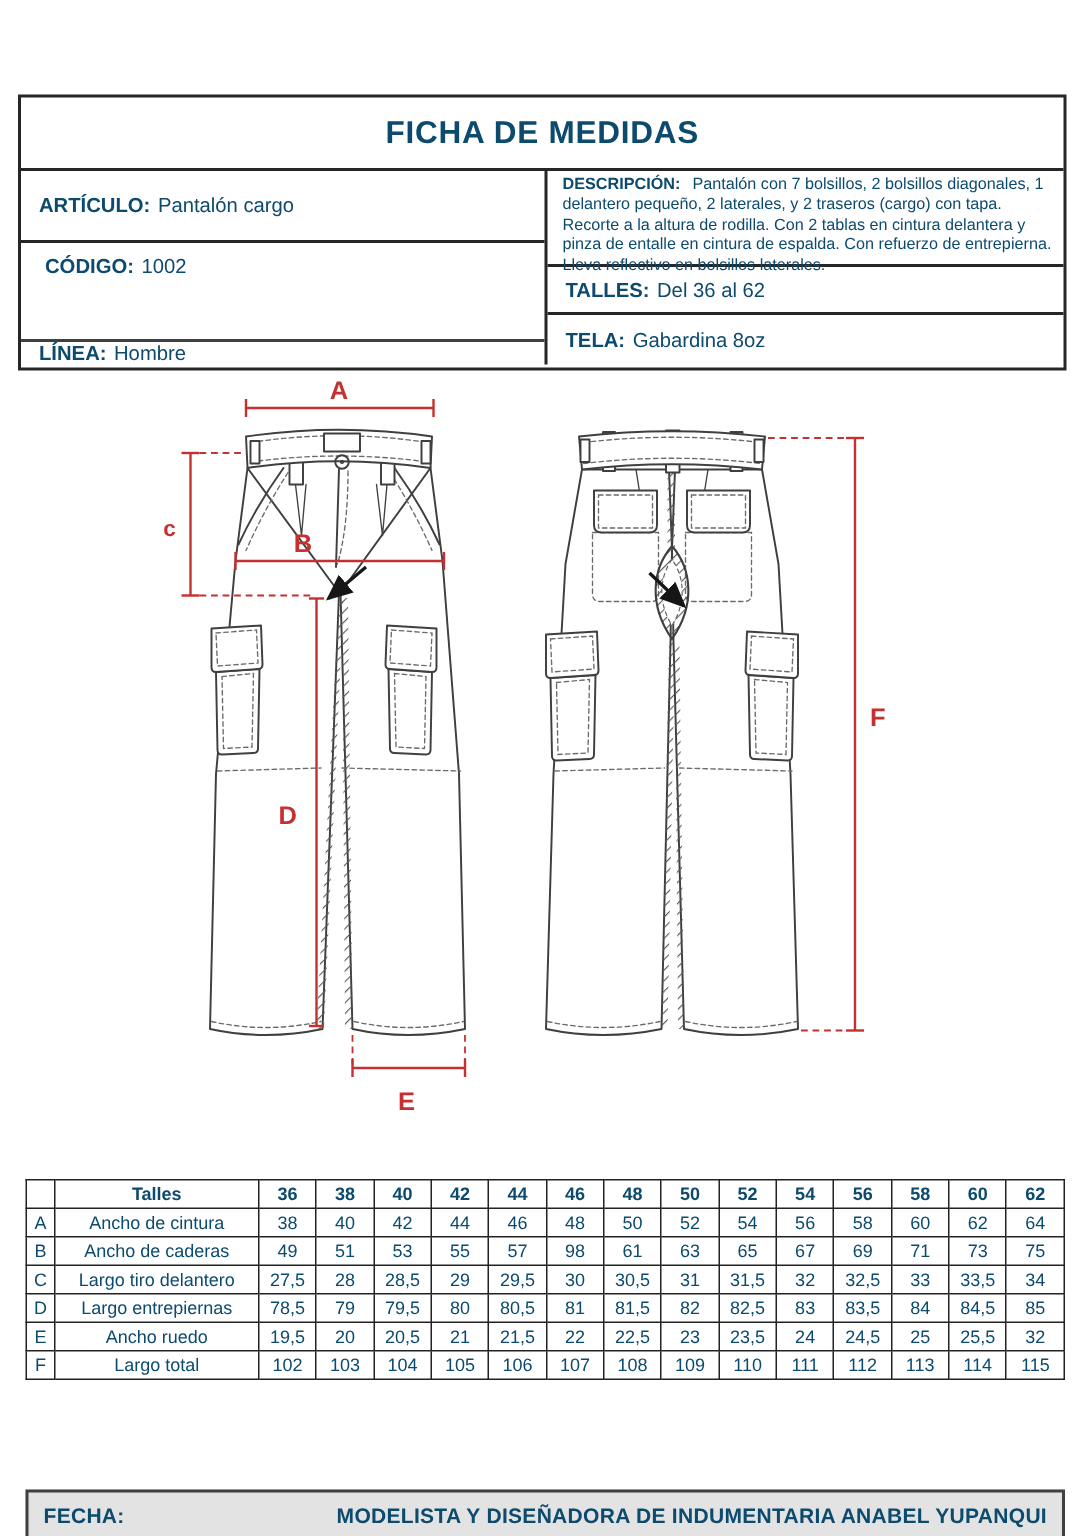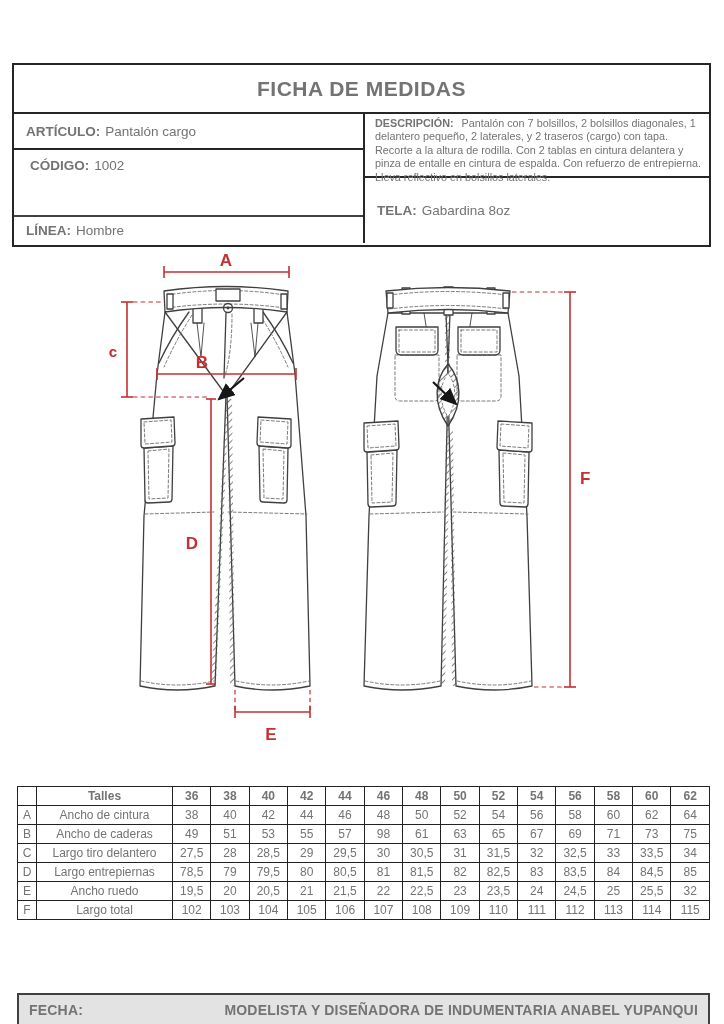--- a/index.html
+++ b/index.html
@@ -1,31 +1,31 @@
 <!DOCTYPE html>
 <html><head>
 <meta charset="utf-8">
 <style>
   html,body{margin:0;padding:0;background:#ffffff;}
   .page{
     position:relative;width:724px;height:1024px;background:#fff;
-    font-family:"Liberation Sans","DejaVu Sans",sans-serif;color:#737373;overflow:hidden;
+    font-family:"Liberation Sans","DejaVu Sans",sans-serif;color:#0c4a6e;overflow:hidden;
   }
   *{box-sizing:border-box;}
 
   
   .header-table{position:absolute;left:12px;top:63px;width:699px;height:184px;border:2px solid #262626;}
   .title-row{height:49px;border-bottom:2px solid #262626;display:flex;align-items:center;justify-content:center;}
   .title-row span{font-size:21px;font-weight:bold;letter-spacing:.5px;}
   .header-body{display:flex;height:129px;}
   .h-left{width:351px;border-right:2px solid #262626;display:flex;flex-direction:column;}
   .h-right{flex:1;display:flex;flex-direction:column;}
   .h-cell{padding-left:12px;display:flex;align-items:center;font-size:13.5px;}
   .h-cell b{margin-right:5px;white-space:nowrap;}
-  .row-articulo{height:36px;border-bottom:2px solid #262626;}
+  .row-articulo{height:48px;border-bottom:2px solid #262626;}
   .row-codigo{height:67px;border-bottom:2px solid #404040;align-items:flex-start;padding-top:8px;padding-left:16px;}
   .row-linea{flex:1;}
   .row-desc{height:64px;border-bottom:2px solid #262626;padding:3px 8px 0 10px;font-size:10.8px;line-height:1.24;display:block;}
   .row-desc b{font-size:10.8px;}
   .row-talles{height:32px;border-bottom:2px solid #262626;}
   .row-tela{flex:1;}
 
   
   .diagram{position:absolute;left:0;top:250px;}
   .outline{fill:none;stroke:#3f3f3f;stroke-width:1.3;stroke-linejoin:round;stroke-linecap:round;}
@@ -70,20 +70,24 @@
         </div>
         <div class="h-cell row-linea">
           <b>LÍNEA:</b>
           <span>Hombre</span>
         </div>
       </div>
       <div class="h-right">
         <div class="h-cell row-desc">
           <b>DESCRIPCIÓN:</b>
           <span>Pantalón con 7 bolsillos, 2 bolsillos diagonales, 1 delantero pequeño, 2 laterales, y 2 traseros (cargo) con tapa. Recorte a la altura de rodilla. Con 2 tablas en cintura delantera y pinza de entalle en cintura de espalda. Con refuerzo de entrepierna. Lleva reflectivo en bolsillos laterales.</span>
+        </div>
+        <div class="h-cell row-talles">
+          <b>TALLES:</b>
+          <span>Del 36 al 62</span>
         </div>
         <div class="h-cell row-tela">
           <b>TELA:</b>
           <span>Gabardina 8oz</span>
         </div>
       </div>
     </div>
   </div>
 
   <svg class="diagram" width="724" height="510" viewBox="0 250 724 510">

